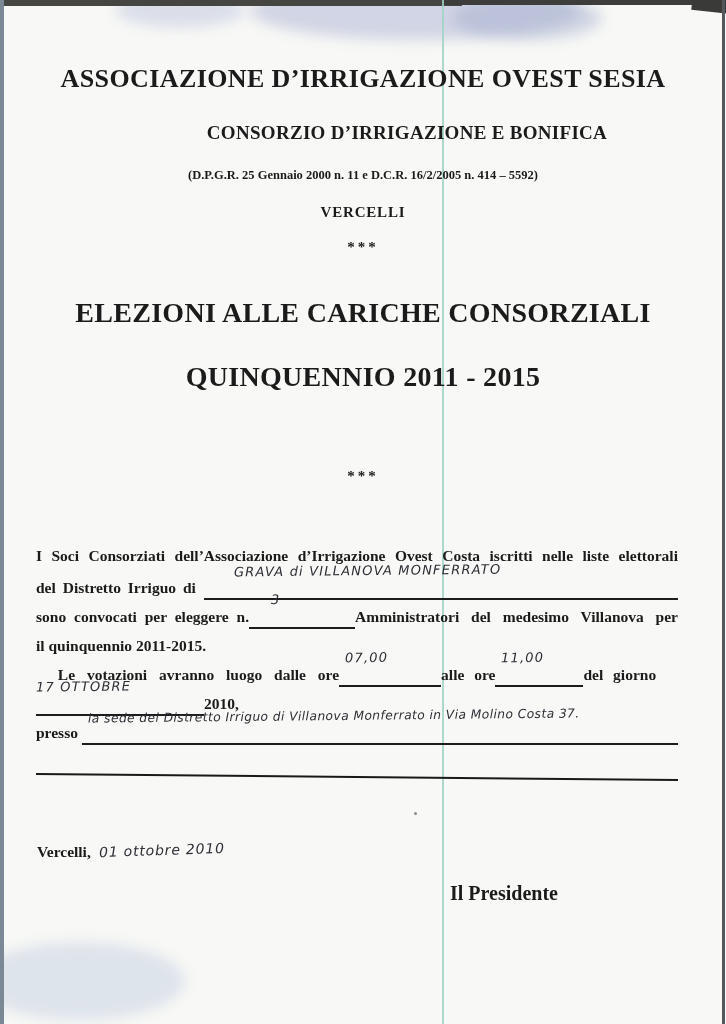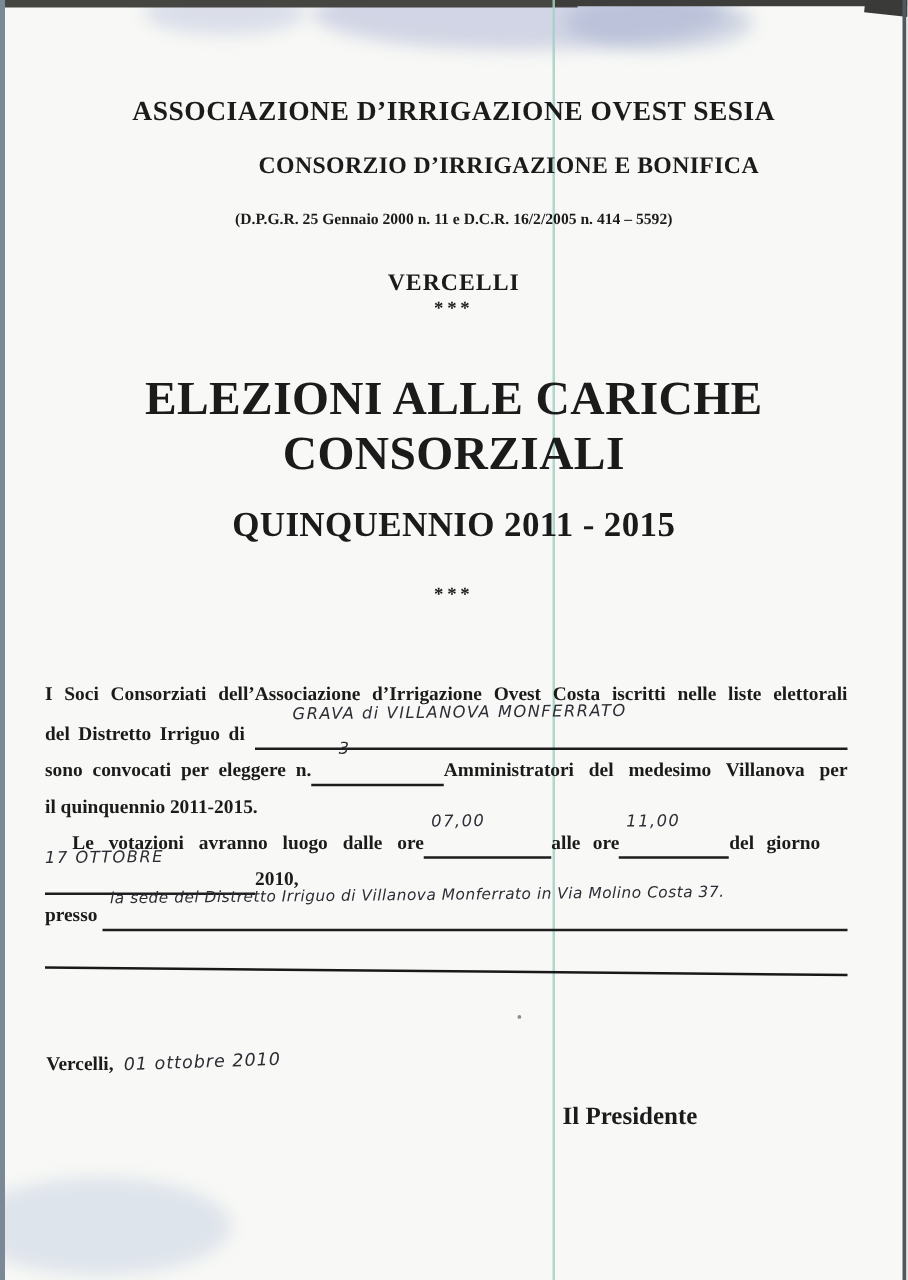--- a/index.html
+++ b/index.html
@@ -17,27 +17,27 @@
   .fold-line     { position:absolute; top:0; left:442px; width:2px; height:100%; background:#9fd2c6; opacity:.85; }
   .smudge { position:absolute; border-radius:50%; filter:blur(7px); pointer-events:none; }
   .sm1 { left:250px; top:-18px; width:330px; height:58px; background:rgba(172,178,212,.50); }
   .sm2 { left:115px; top:-8px;  width:130px; height:36px; background:rgba(172,178,212,.38); }
   .sm3 { left:452px; top:-4px;  width:150px; height:44px; background:rgba(160,170,205,.45); }
   .sm4 { left:-25px; top:942px; width:210px; height:78px; background:rgba(168,182,215,.32); }
   .dot-artifact { position:absolute; left:414px; top:812px; width:3px; height:3px; background:#8b8b8b; border-radius:50%; }
 
   
   .center { position:absolute; left:0; width:100%; text-align:center; font-weight:bold; }
-  .assoc    { top:76px;  font-size:22px; letter-spacing:.4px; }
+  .assoc    { top:64px;  font-size:26px; letter-spacing:.4px; }
   .consorzio{ top:122px; font-size:19px; letter-spacing:.3px;padding-left:44px; }
   .dpgr     { top:168px; font-size:12.5px; }
-  .vercelli { top:216px; font-size:19px; letter-spacing:.8px; }
+  .vercelli { top:204px; font-size:15px; letter-spacing:.8px; }
   .stars1   { top:239px; font-size:15px; letter-spacing:3px; }
-  .title1   { top:297px; font-size:38px; letter-spacing:.3px;font-family:Liberation Serif, serif; }
-  .title2   { top:361px; font-size:28px; letter-spacing:.3px;margin-top:44px; }
+  .title1   { top:297px; font-size:28px; letter-spacing:.3px;font-family:Liberation Serif, serif; }
+  .title2   { top:361px; font-size:28px; letter-spacing:.3px; }
   .stars2   { top:468px; font-size:15px; letter-spacing:3px; }
 
   .body-block { position:absolute; top:542px; left:36px; width:642px; font-size:15.5px; font-weight:bold; }
   .bline { display:flex; align-items:flex-end; height:29px; }
   .jline { display:block; height:29px; line-height:27px; text-align:justify; text-align-last:justify; }
   .pt { white-space:nowrap; line-height:24px; }
   .fill { flex:1; }
   .jfill { flex:1; text-align:justify; text-align-last:justify; line-height:24px; }
   .blank { border-bottom:2.2px solid #1d1d1d; display:flex; align-items:flex-end; padding:0 6px 18px 6px; box-sizing:border-box; }
   .blank.fill { justify-content:flex-start; }

